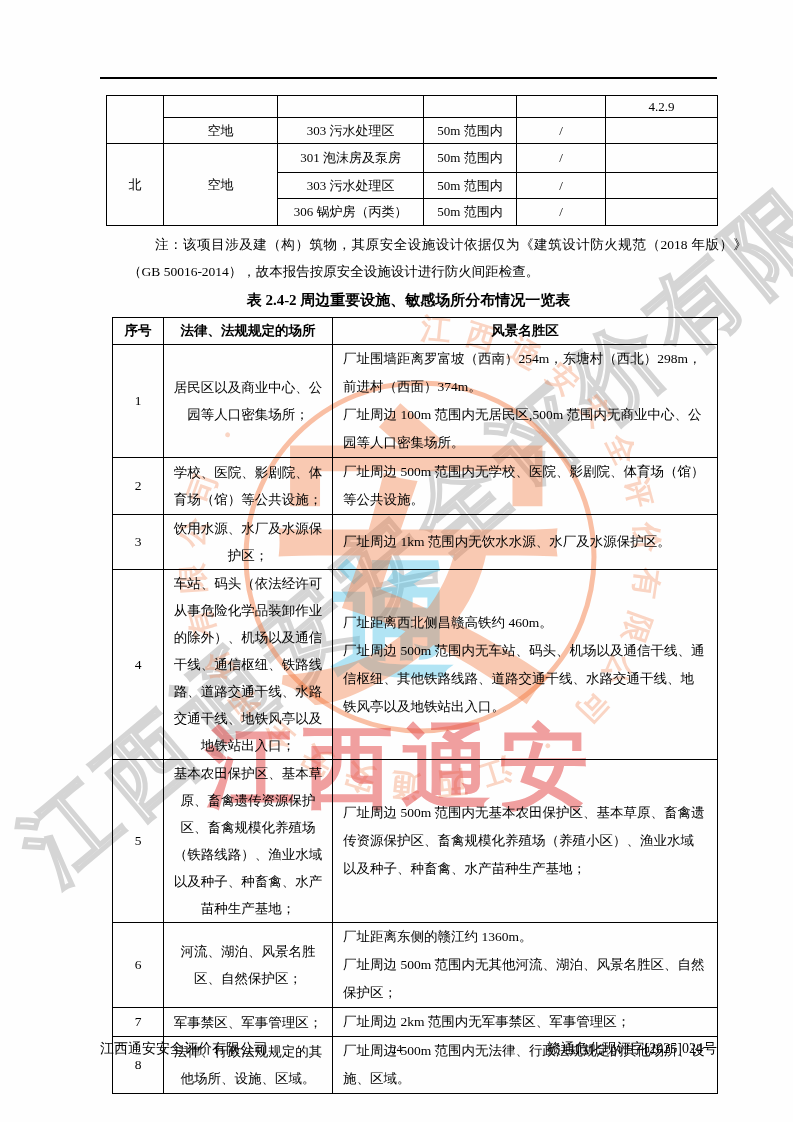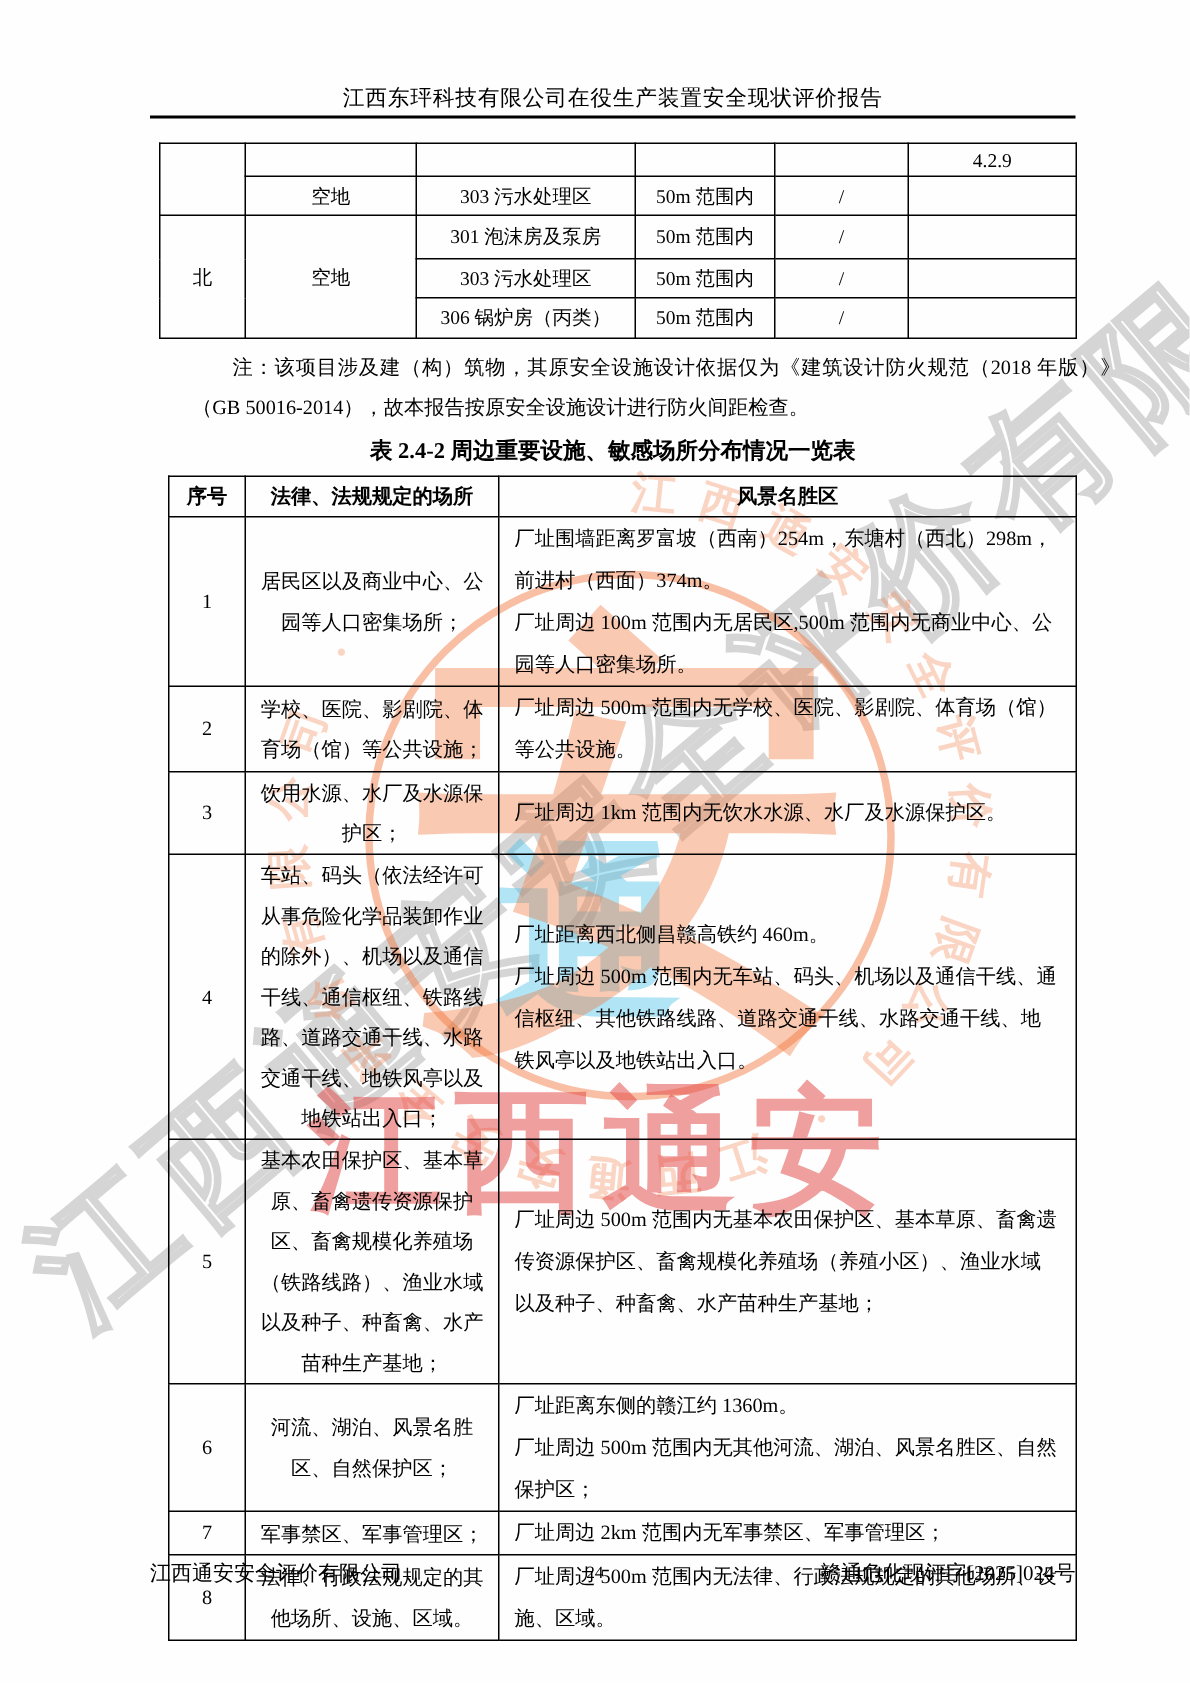--- a/index.html
+++ b/index.html
@@ -91,21 +91,20 @@
         <textPath href="#wmArc">江西通安安全评价有限公司 · 江西通安安全评价有限公司 ·</textPath>
       </text>
       <text class="wm-stamp-char" x="330" y="665">通</text>
       <text class="wm-logo-char" x="420" y="660" text-anchor="middle">安</text>
       <text class="wm-red-text" x="205" y="798">江西通安</text>
     </svg>
   </div>
 
   <div class="layer-content">
 
-    <div class="doc-header">江西东玶科技有限公司在役生产装置安全现状评价报告</div>
     <div class="header-rule"></div>
 
     <table class="top-table">
       <colgroup>
         <col style="width:57px">
           <col style="width:114px">
           <col style="width:146px">
         <col style="width:93px">
           <col style="width:89px">
           <col style="width:112px">

